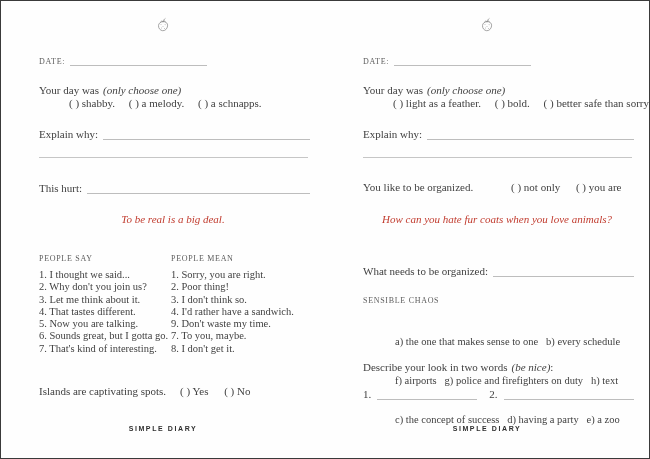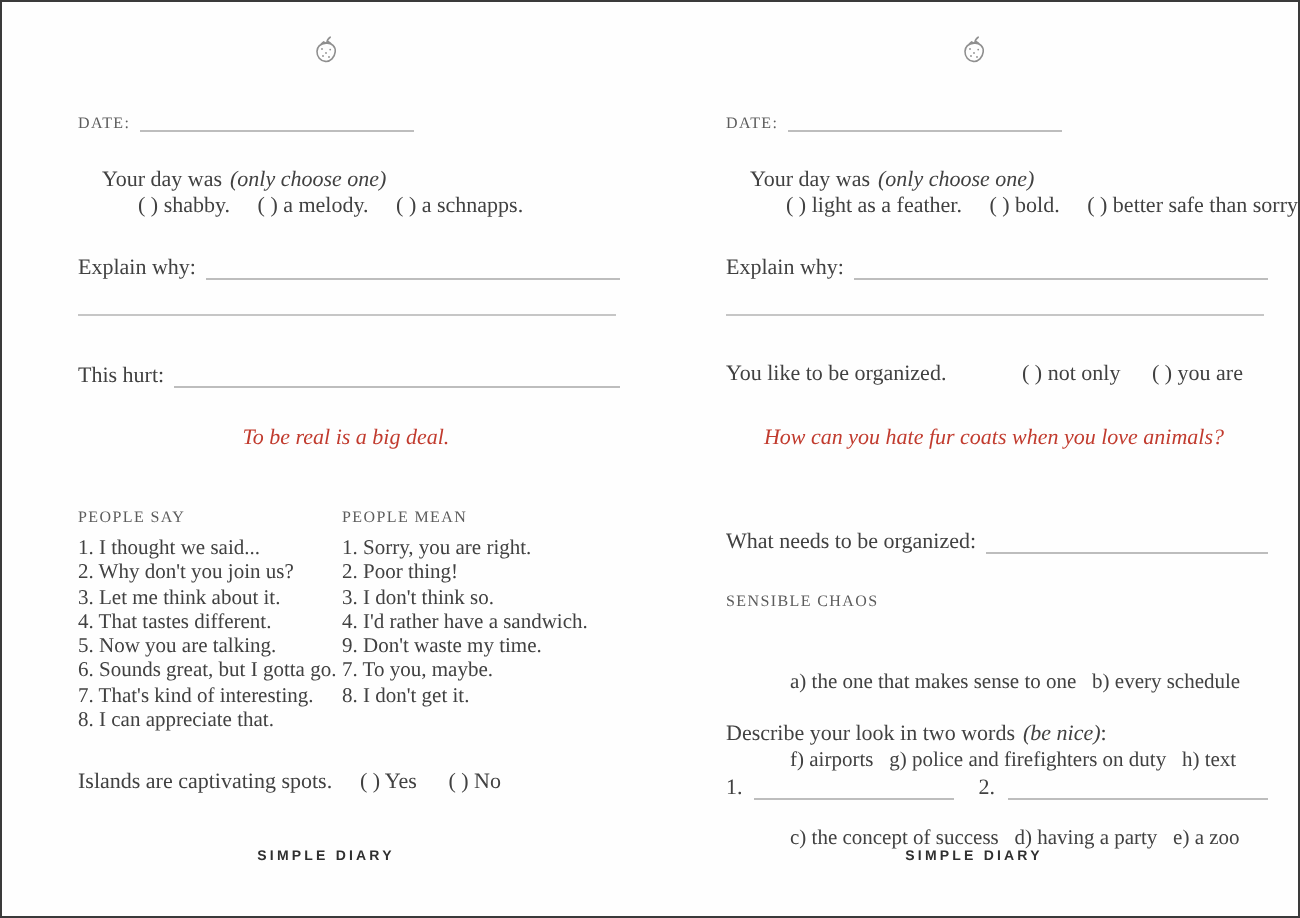--- a/index.html
+++ b/index.html
@@ -16,21 +16,21 @@
   .page-icon{position:absolute;top:16px;left:50%;transform:translateX(-50%);}
 
   .row{position:absolute;left:38px;right:15px;display:flex;align-items:flex-end;}
   .label-sc{font-size:8px;letter-spacing:.7px;color:#5c5c5c;white-space:nowrap;}
   .blank{border-bottom:1px solid #bdbdbd;height:12px;}
   .flex1{flex:1;}
 
   .date-row{top:52px;}
   .date-row .blank{width:137px;margin-left:5px;}
 
-  .day-prompt{position:absolute;top:83px;left:50px;white-space:nowrap;}
+  .day-prompt{position:absolute;top:83px;left:38px;white-space:nowrap;}
   .note{font-style:italic;margin-left:4px;}
   .day-options{position:absolute;top:96px;left:68px;white-space:nowrap;}
   .opt{margin-right:11px;}
 
   .explain-row{top:126px;}
   .explain-row .blank{margin-left:5px;}
   .rule{position:absolute;top:156px;left:38px;right:17px;border-bottom:1px solid #c6c6c6;height:0;}
 
   .row3{top:180px;}
   .row3 .blank{margin-left:5px;}
@@ -118,21 +118,20 @@
     <div class="col col1">
       <div class="label-sc">PEOPLE SAY</div>
       <div class="list">
         <div>1. I thought we said...</div>
         <div>2. Why don't you join us?</div>
         <div>3. Let me think about it.</div>
         <div>4. That tastes different.</div>
         <div>5. Now you are talking.</div>
         <div>6. Sounds great, but I gotta go.</div>
         <div>7. That's kind of interesting.</div>
-        <div>8. I can appreciate that.</div>
       </div>
     </div>
 
     <div class="col col2">
       <div class="label-sc">PEOPLE MEAN</div>
       <div class="list">
         <div>1. Sorry, you are right.</div>
         <div>2. Poor thing!</div>
         <div>3. I don't think so.</div>
         <div>4. I'd rather have a sandwich.</div>

